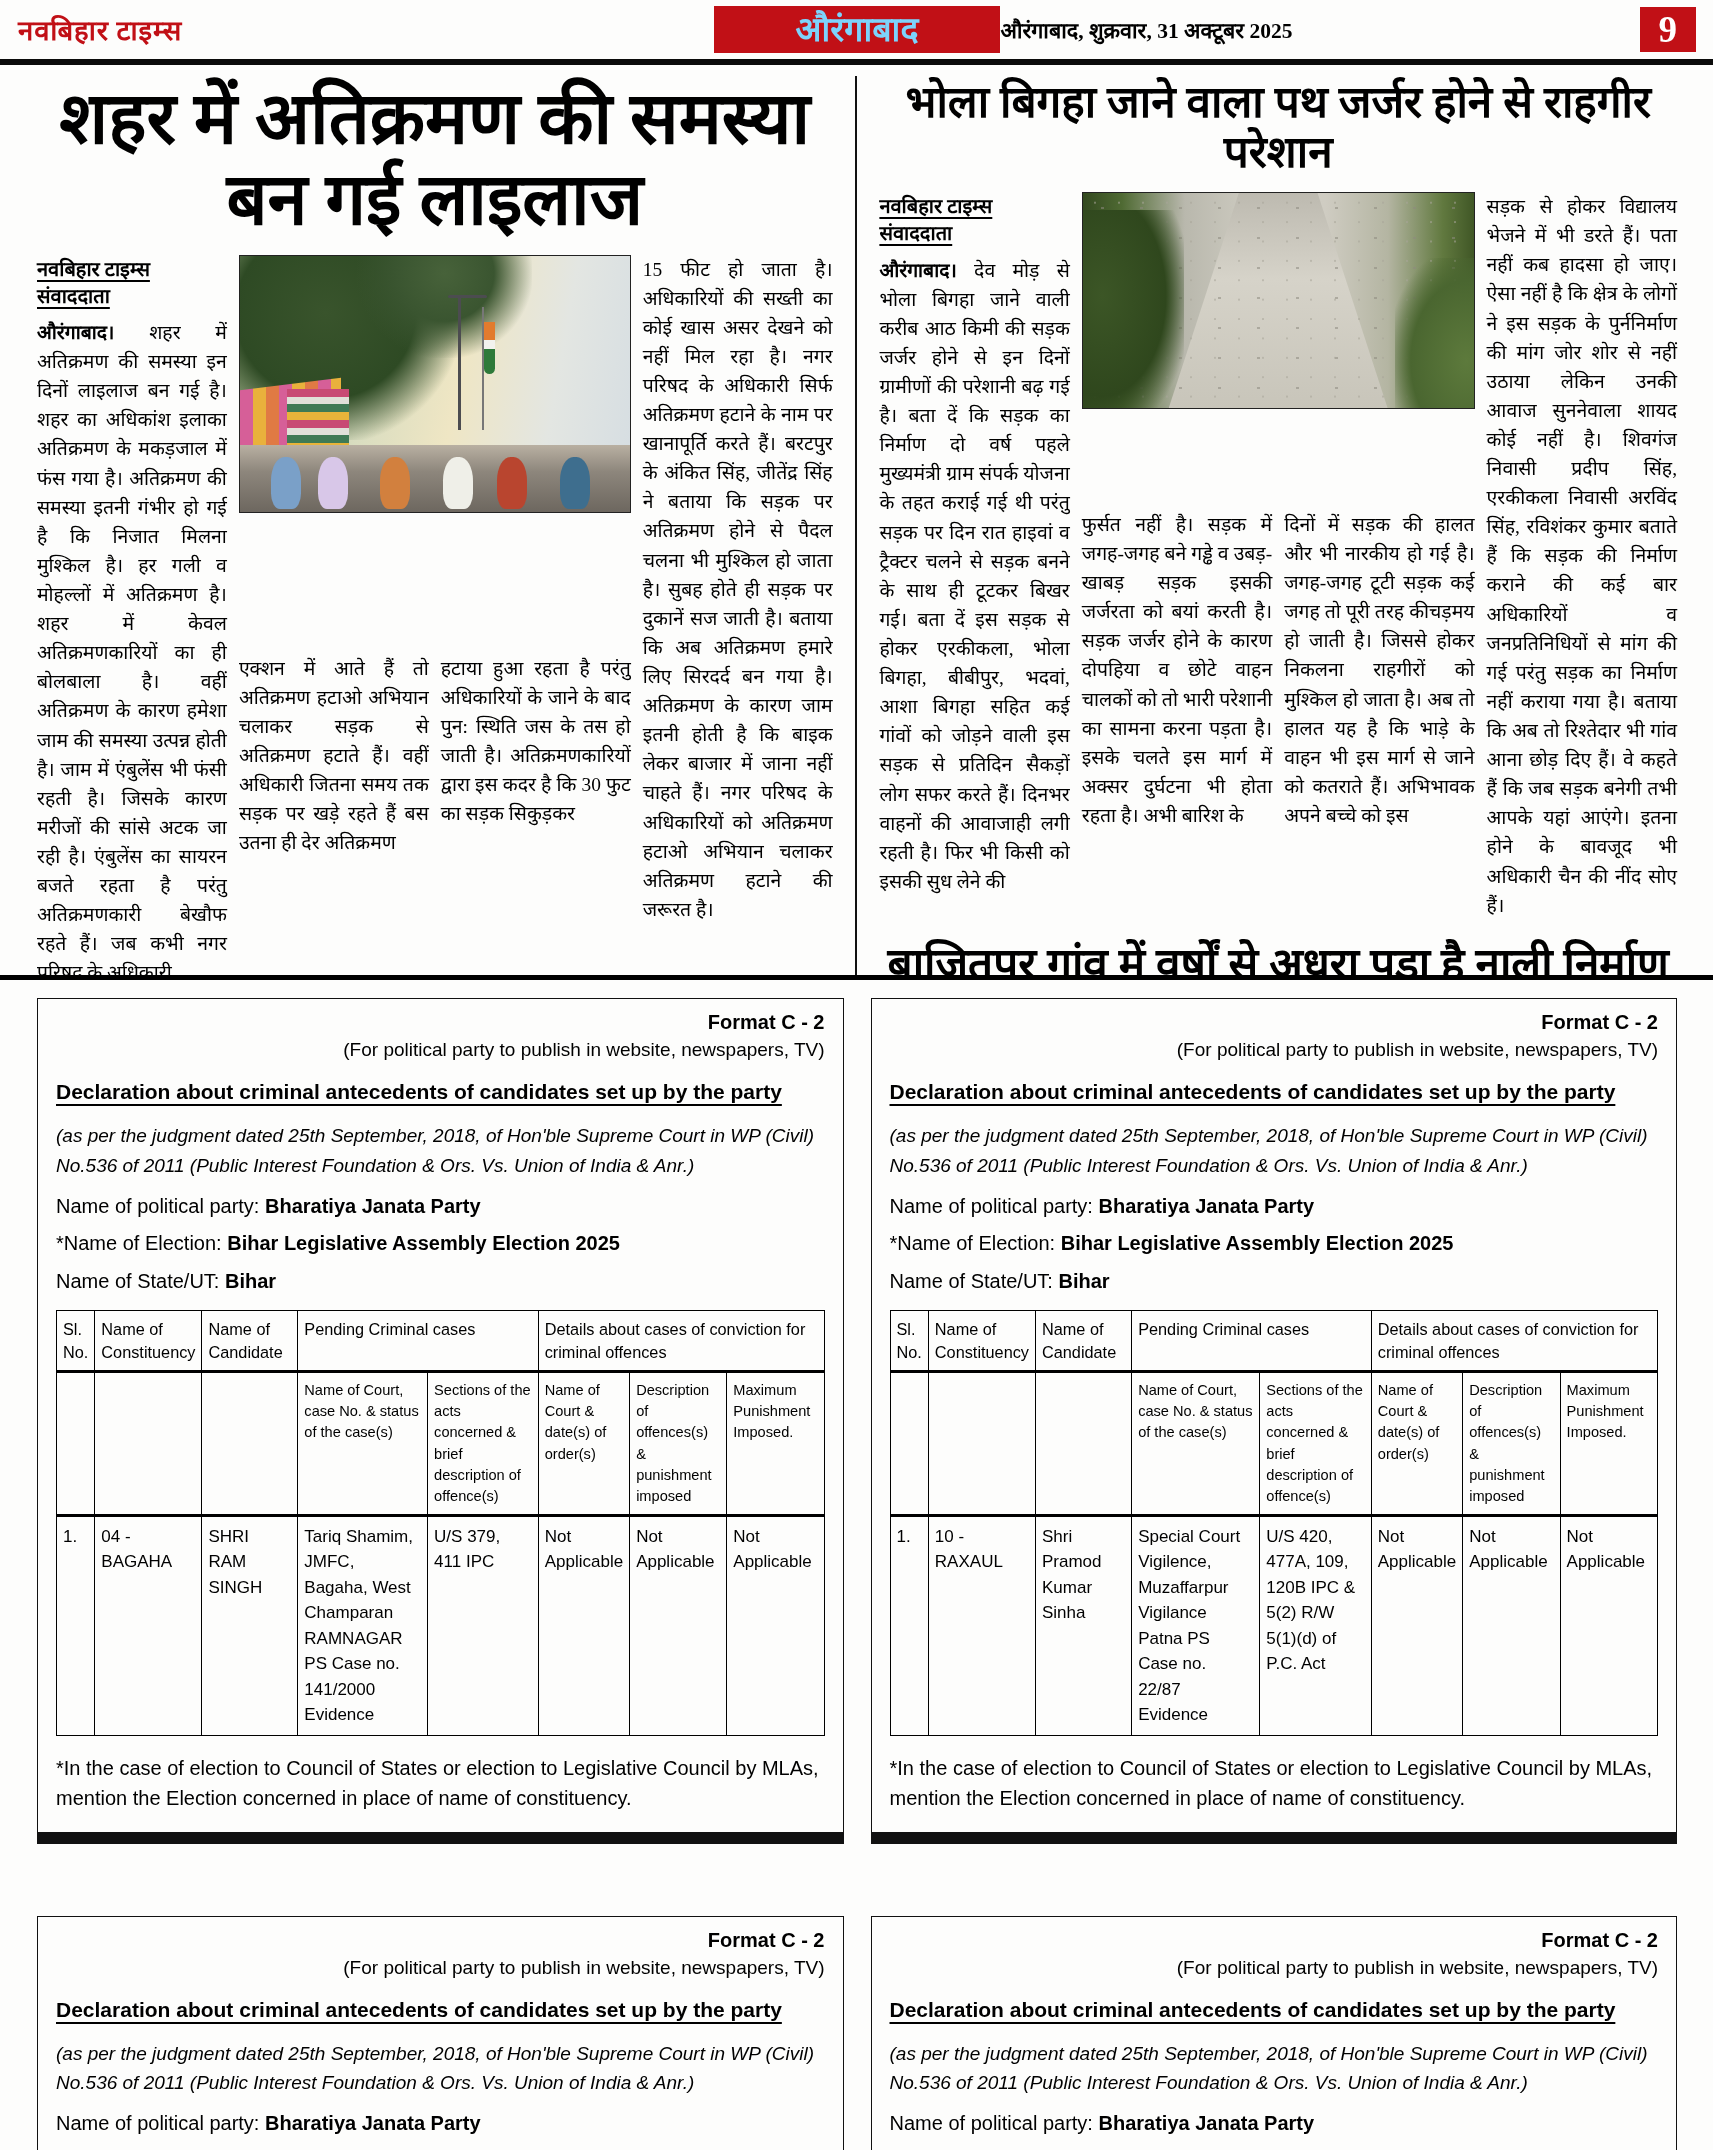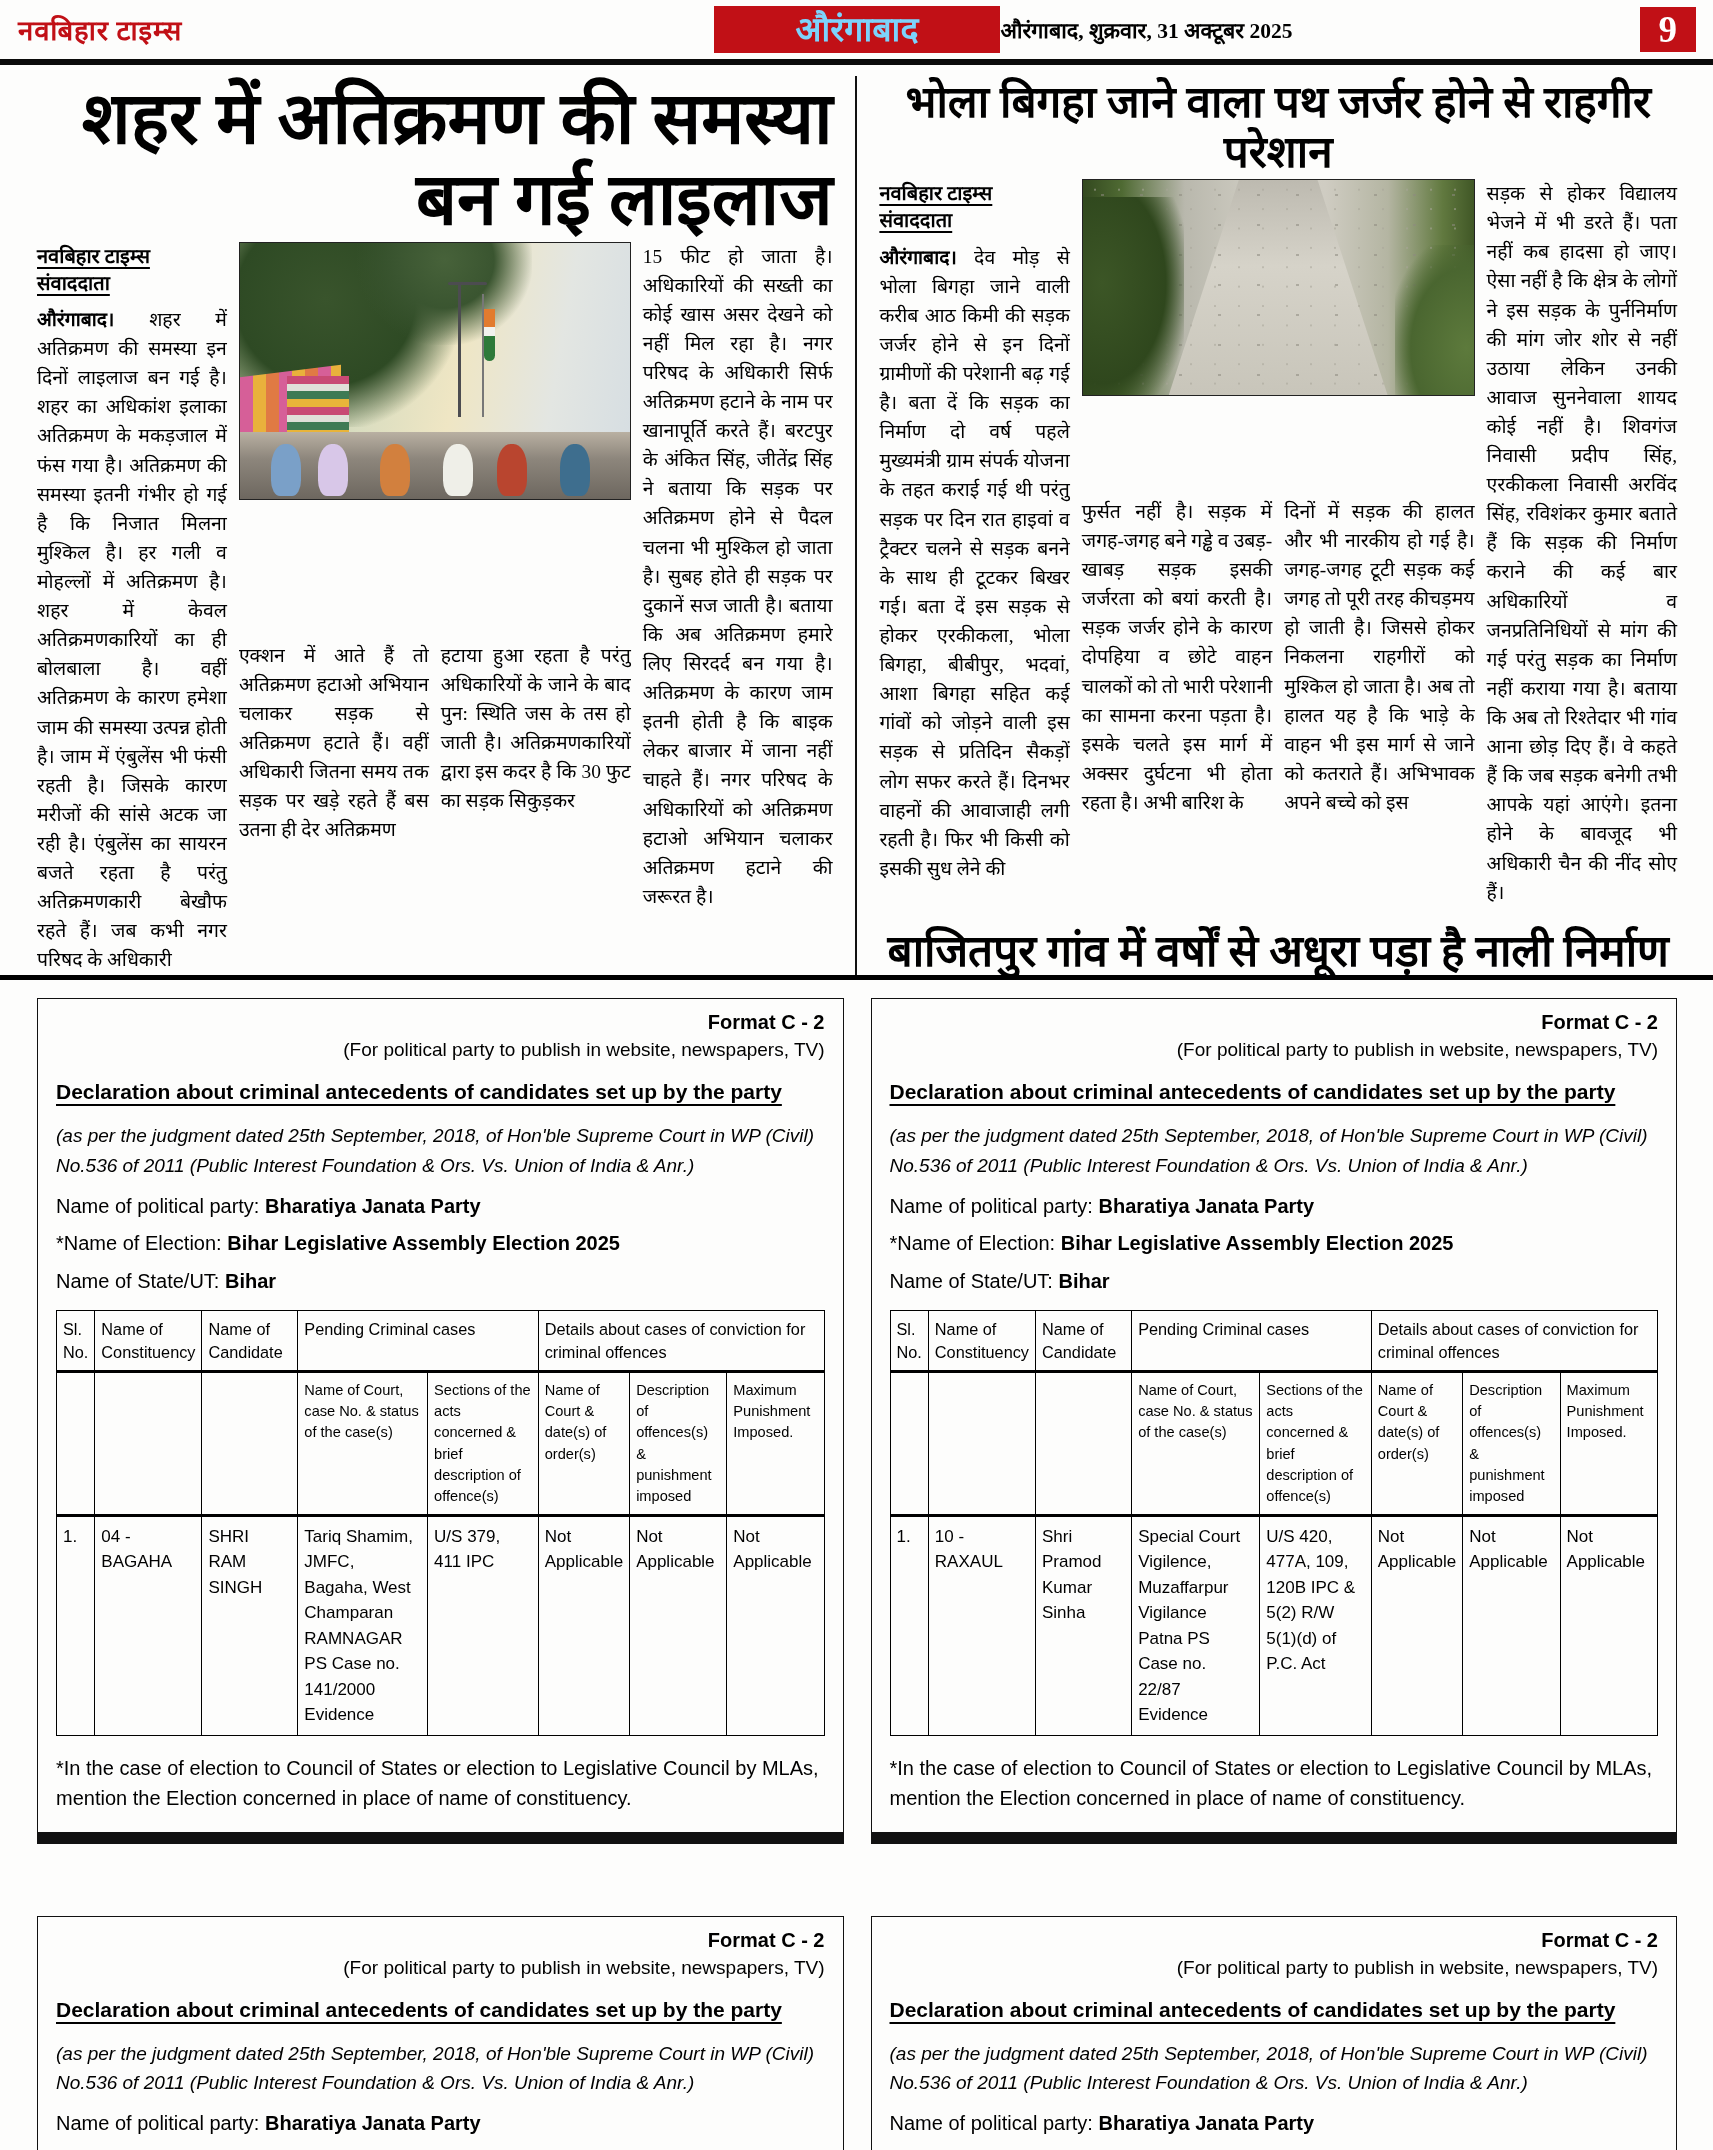--- a/index.html
+++ b/index.html
@@ -16,29 +16,29 @@
   .mh-right { flex:1; display:flex; justify-content:space-between; align-items:center; gap:17px; }
   .date-line { font-size:21.5px; font-weight:bold; }
   .page-num { background:#c11016; color:#fff; font-size:37px; font-weight:bold; padding:4.3px 19px; line-height:1; }
 
   
   .articles { display:grid; grid-template-columns:1fr 1fr; column-gap:0; padding:11.2px 37px 13px;
               height:915px; overflow:hidden; border-bottom:5.2px solid #000; }
   .half-left { border-right:2.6px solid #111; padding-right:22.4px; }
   .half-right { padding-left:22.4px; }
 
-  .hl-lead { font-size:72px; font-weight:bold; text-align:right; line-height:1.13; margin:2.6px 0 0; }
+  .hl-lead { font-size:72px; font-weight:bold; text-align:center; line-height:1.13; margin:2.6px 0 0; }
   .hl-sub  { font-size:36px; font-weight:bold; text-align:center; margin:11.2px 0 0; }
   .hl-med  { font-size:44px; font-weight:bold; text-align:center; line-height:1.15; margin:1.7px 0 0; }
 
   .byline { font-size:20px; font-weight:bold; text-decoration:underline; text-underline-offset:4.3px; margin:0 0 9.5px; }
   .bodytxt { font-size:19.4px; line-height:1.5; text-align:justify; margin:0; }
   .bodytxt b { font-weight:bold; }
 
-  .article-grid { display:grid; grid-template-columns:repeat(4,1fr); column-gap:12px; margin-top:0; }
+  .article-grid { display:grid; grid-template-columns:repeat(4,1fr); column-gap:12px; margin-top:13px; }
   .cA { grid-column:1; grid-row:1/3; }
   .cB { grid-column:2; grid-row:2; padding-top:11.2px; }
   .cC { grid-column:3; grid-row:2; padding-top:11.2px; }
   .cD { grid-column:4; grid-row:1/3; }
   .ph { grid-column:2/4; grid-row:1; position:relative; overflow:hidden; border:1.3px solid #222; }
 
   .lead-grid  .ph { height:258px; }
   .road-grid  .ph { height:217px; }
 
   

